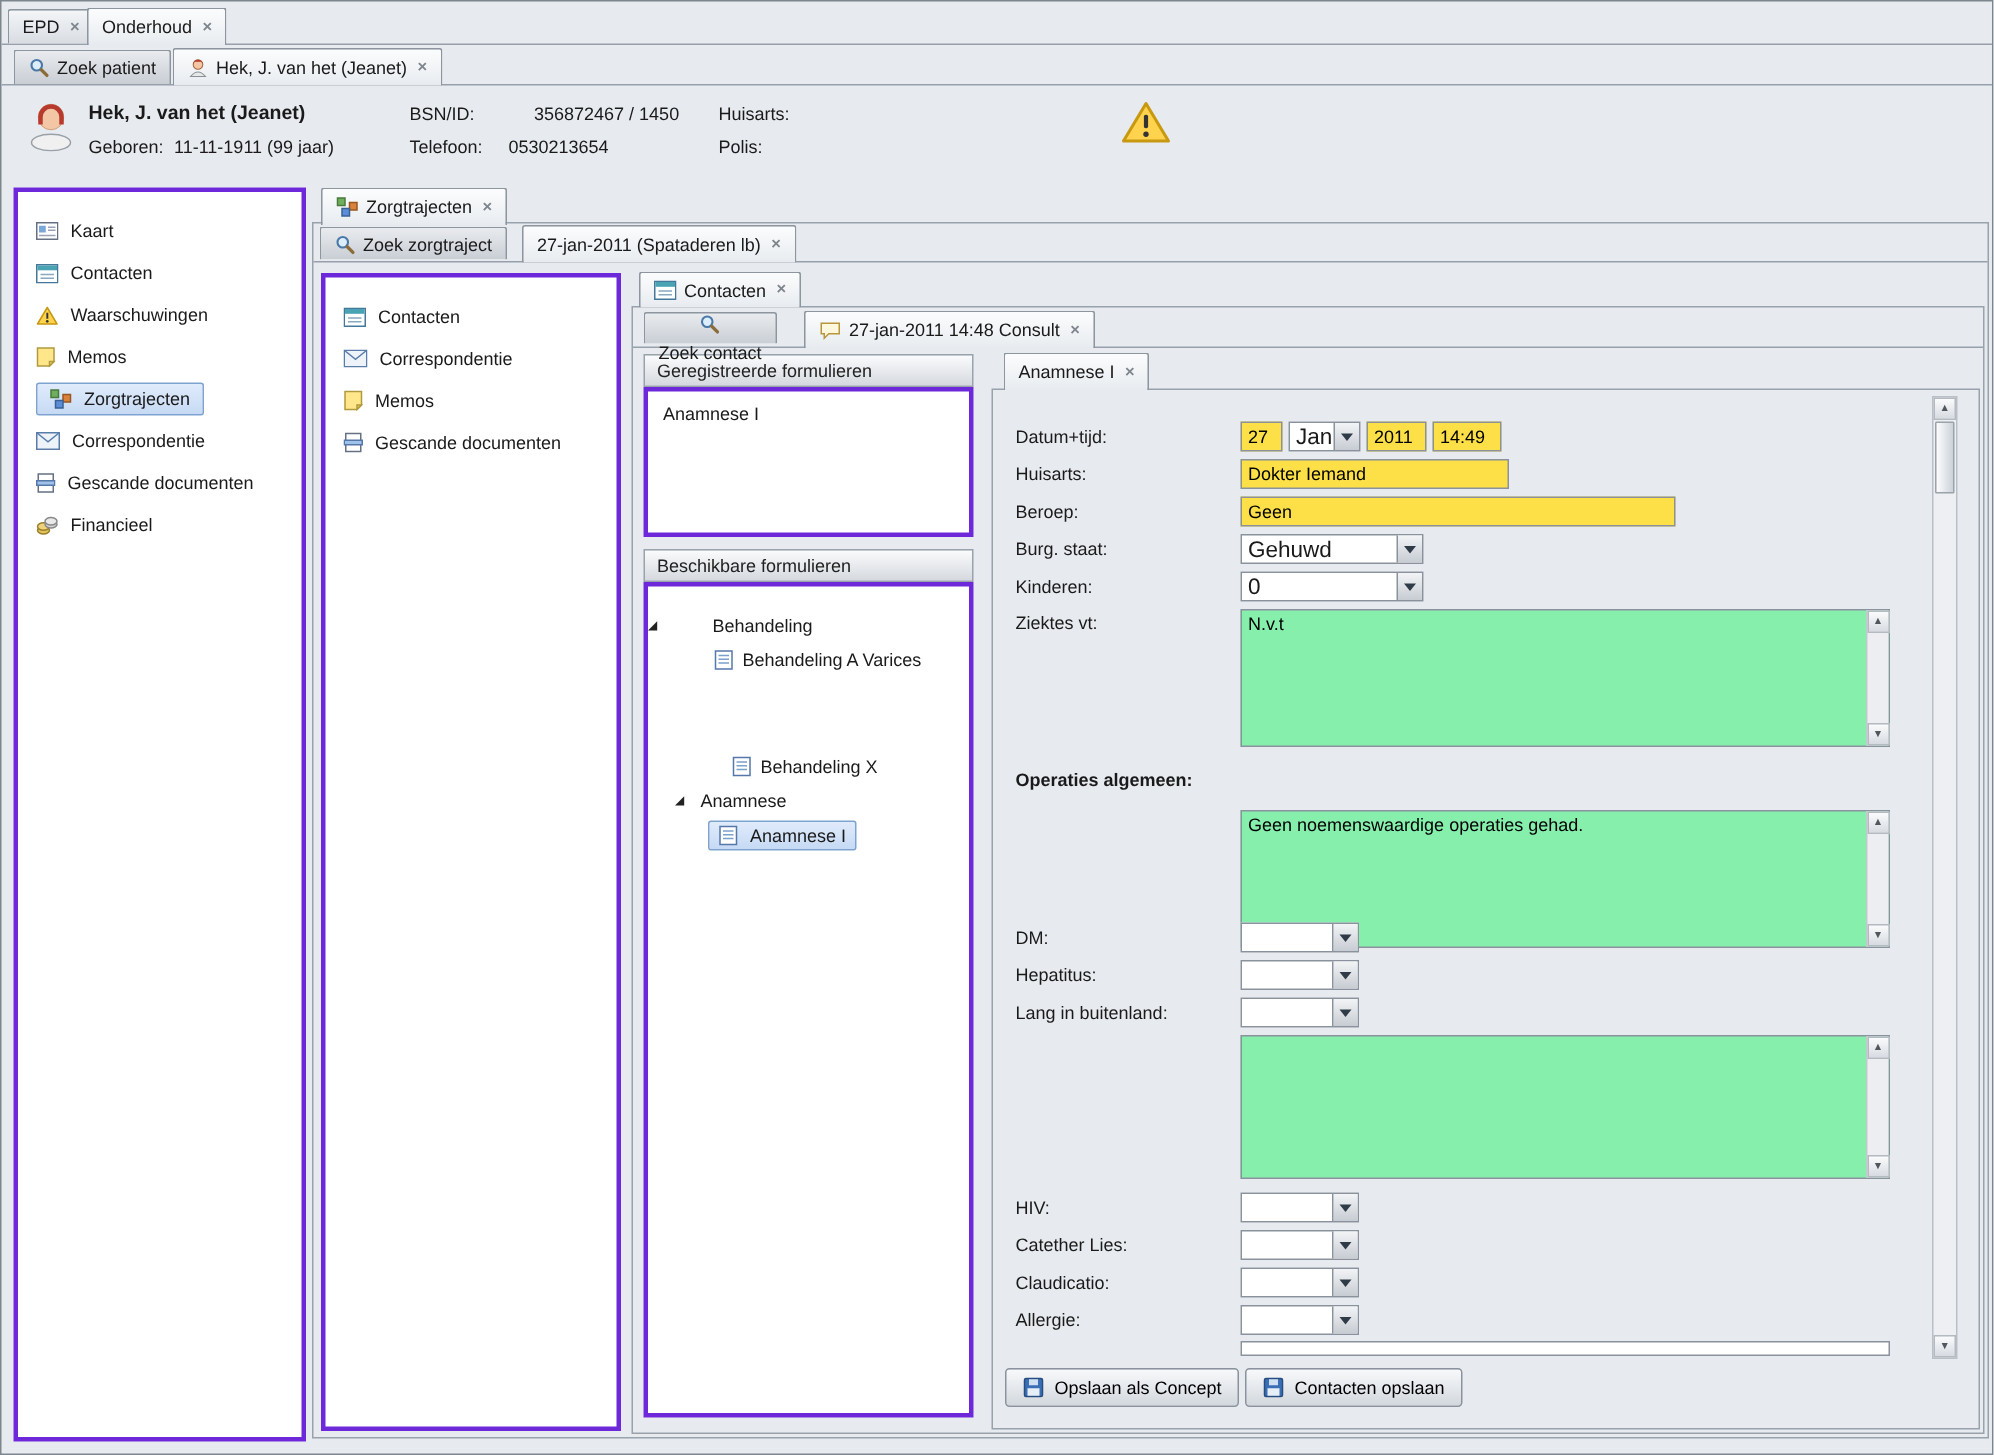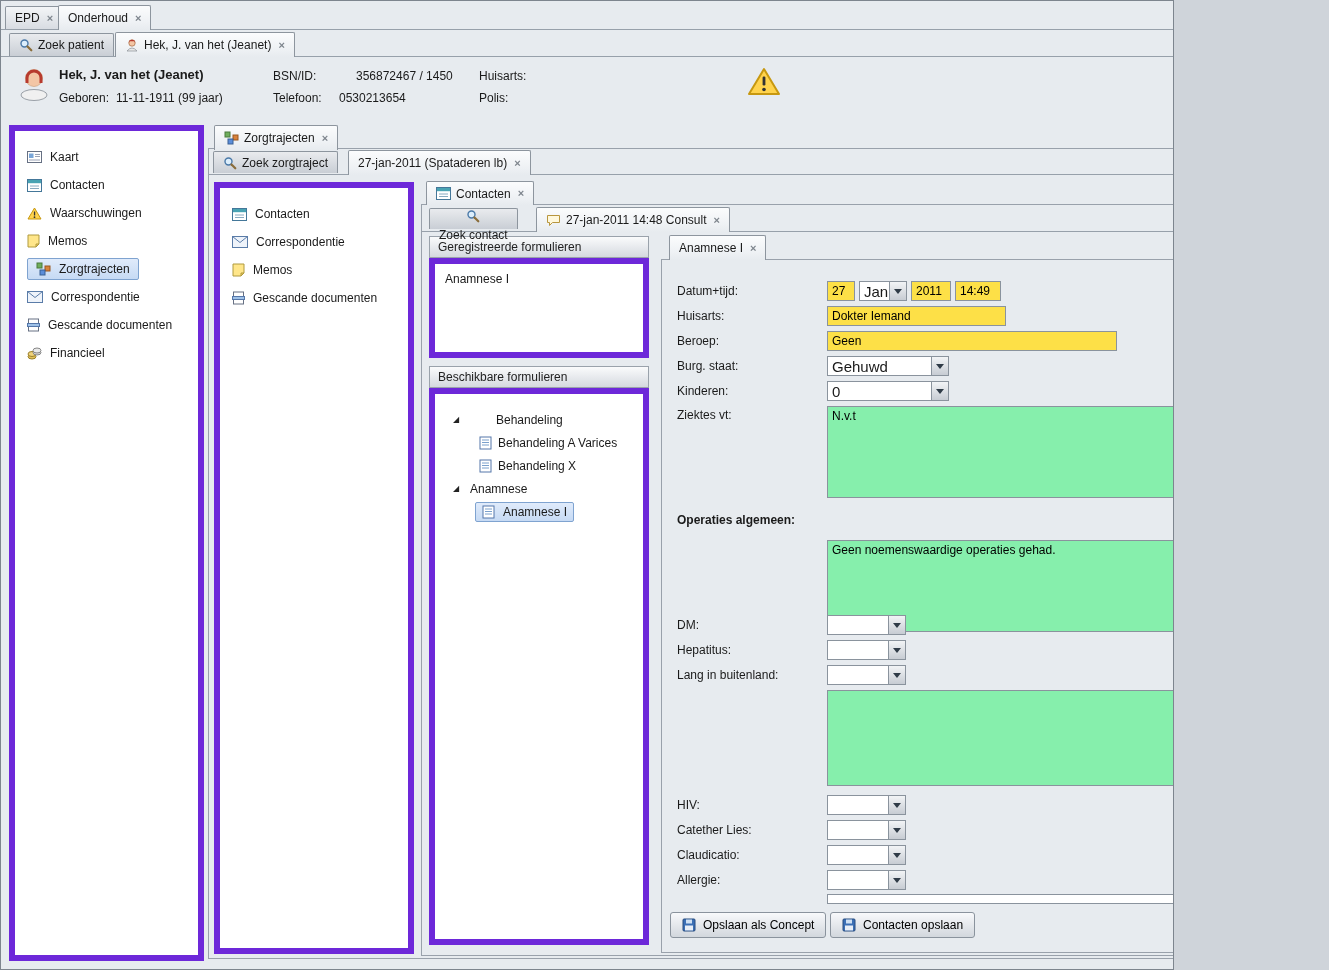--- a/index.html
+++ b/index.html
@@ -1,33 +1,33 @@
 <!DOCTYPE html>
 <html><head>
 <meta charset="utf-8">
 <style>
   * { margin:0; padding:0; box-sizing:border-box; }
   body { font-family:"Liberation Sans", sans-serif; background:#cfd4da; }
-  .screen { position:relative; width:1174px; height:970px; background:#e7ebef;
+  .screen { position:relative; width:1329px; height:970px; background:#e7ebef;
             border:1px solid #7d858e; overflow:hidden; font-size:12px; color:#1a1a1a; }
   .abs { position:absolute; }
   svg { flex-shrink:0; display:block; }
 
   
   .tab { position:absolute; display:flex; align-items:center; gap:5px; padding:0 9px;
          border:1px solid #8d959e; border-bottom:none; border-radius:2px 2px 0 0;
          background:linear-gradient(#f3f5f7,#d8dce2); white-space:nowrap; z-index:2; cursor:default; }
   .tab.active { background:linear-gradient(#fbfcfd 0%,#eef1f4 70%,#e7ebef 100%); z-index:4; }
   .tab.gray { background:linear-gradient(#e9ebee,#c9ced5); }
   .x { color:#7e858d; font-weight:bold; font-size:11px; margin-left:2px; cursor:pointer; line-height:1; }
   .x::before { content:"×"; }
   .hline { position:absolute; border-top:1px solid #97a0aa; height:0; z-index:1; }
 
   
-  .panelw { position:absolute; background:#fff; border:6px solid #6d28d9; }
+  .panelw { position:absolute; background:#fff; border:3px solid #6d28d9; }
   .gbox   { position:absolute; border:1px solid #99a1ab; }
   .hdrbar { position:absolute; height:22px; display:flex; align-items:center; padding:0 8px;
             background:linear-gradient(#fafbfc,#d5d9df); border:1px solid #9aa2ab; color:#222; }
 
   
   .mcol { padding-top:12px; }
   .mitem { display:flex; align-items:center; height:28px; padding:0 12px; gap:8px; cursor:pointer; }
   .sel-pill { display:inline-flex; align-items:center; gap:8px; padding:3px 8px;
               background:linear-gradient(#e0ebfb,#c6daf4); border:1px solid #7fa3d0; border-radius:2px; }
 
@@ -288,34 +288,34 @@
       <div class="panelw" style="left:7px; top:53px; width:220px; height:100px;">
         <div style="padding:8px 10px;">
           <span>Anamnese I</span>
         </div>
       </div>
 
       <div class="hdrbar" style="left:7px; top:161px; width:220px;">
         <span>Beschikbare formulieren</span>
       </div>
       <div class="panelw" style="left:7px; top:183px; width:220px; bottom:10px; padding-top:14px;">
-        <div class="tree-node" style="padding-left:18px;gap:32px;">
+        <div class="tree-node" style="gap:32px;">
           <span class="exp"></span>
           <span>Behandeling</span>
         </div>
         <div class="tree-node" style="padding-left:44px;">
           <svg width="13" height="14" viewBox="0 0 13 14">
               <rect x="1" y="1" width="11" height="12" fill="#fff" stroke="#5577aa"></rect>
               <line x1="3" y1="4" x2="10" y2="4" stroke="#7aa0cc"></line>
               <line x1="3" y1="6.5" x2="10" y2="6.5" stroke="#7aa0cc"></line>
               <line x1="3" y1="9" x2="10" y2="9" stroke="#7aa0cc"></line>
             </svg>
           <span>Behandeling A Varices</span>
         </div>
-        <div class="tree-node" style="padding-left:44px;">
+        <div class="tree-node" style="padding-left:56px;margin-top:48px;">
           <svg width="13" height="14" viewBox="0 0 13 14">
               <rect x="1" y="1" width="11" height="12" fill="#fff" stroke="#5577aa"></rect>
               <line x1="3" y1="4" x2="10" y2="4" stroke="#7aa0cc"></line>
               <line x1="3" y1="6.5" x2="10" y2="6.5" stroke="#7aa0cc"></line>
               <line x1="3" y1="9" x2="10" y2="9" stroke="#7aa0cc"></line>
             </svg>
           <span>Behandeling X</span>
         </div>
         <div class="tree-node" style="padding-left:18px;">
           <span class="exp"></span>

